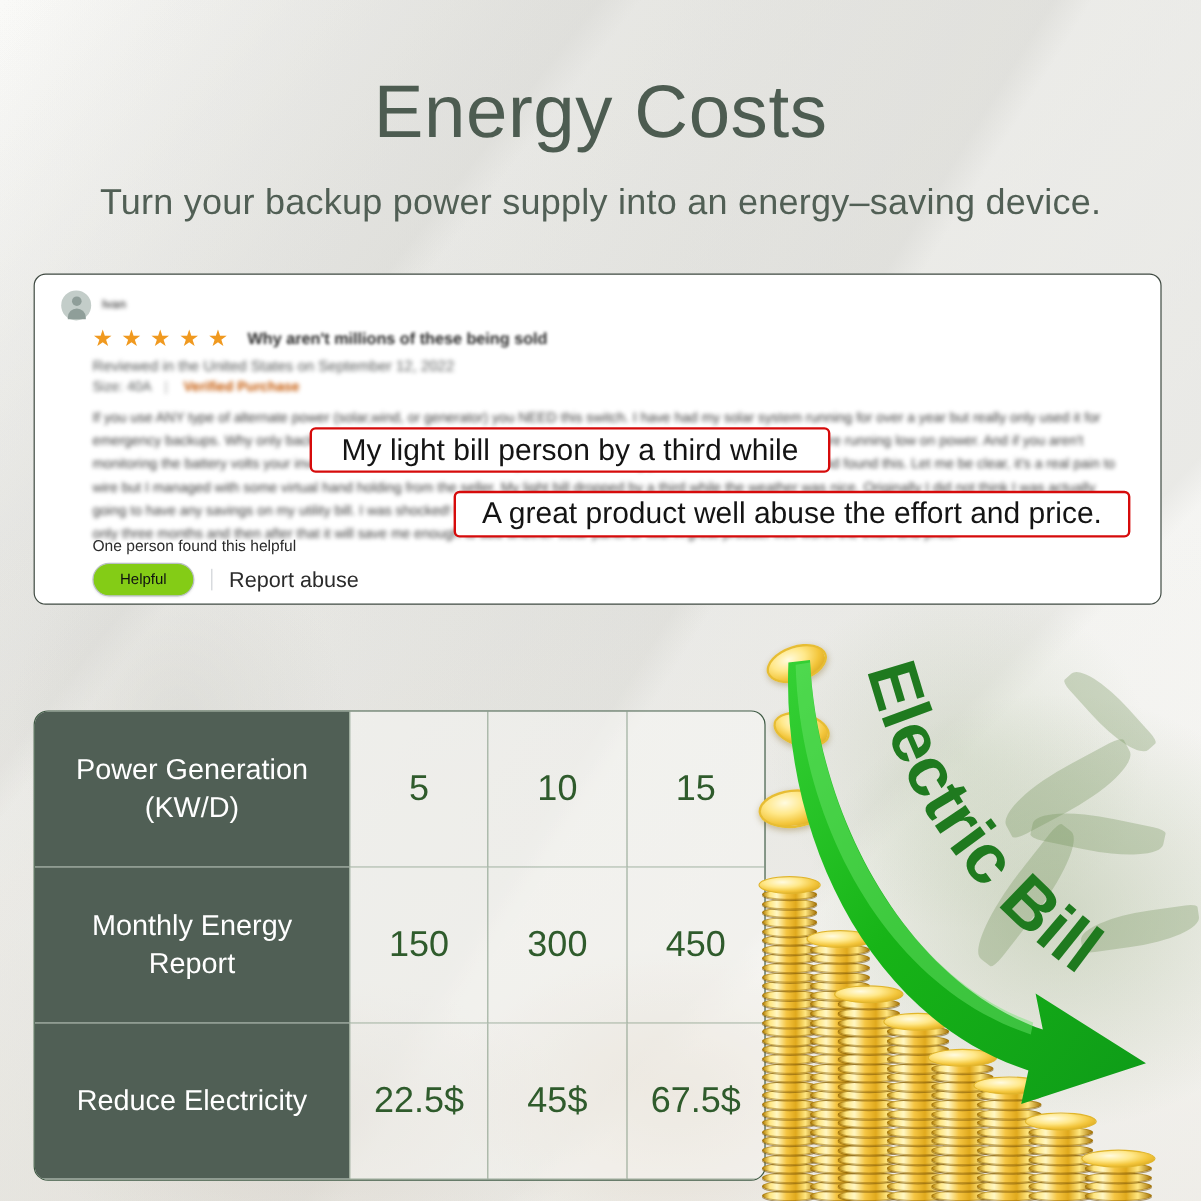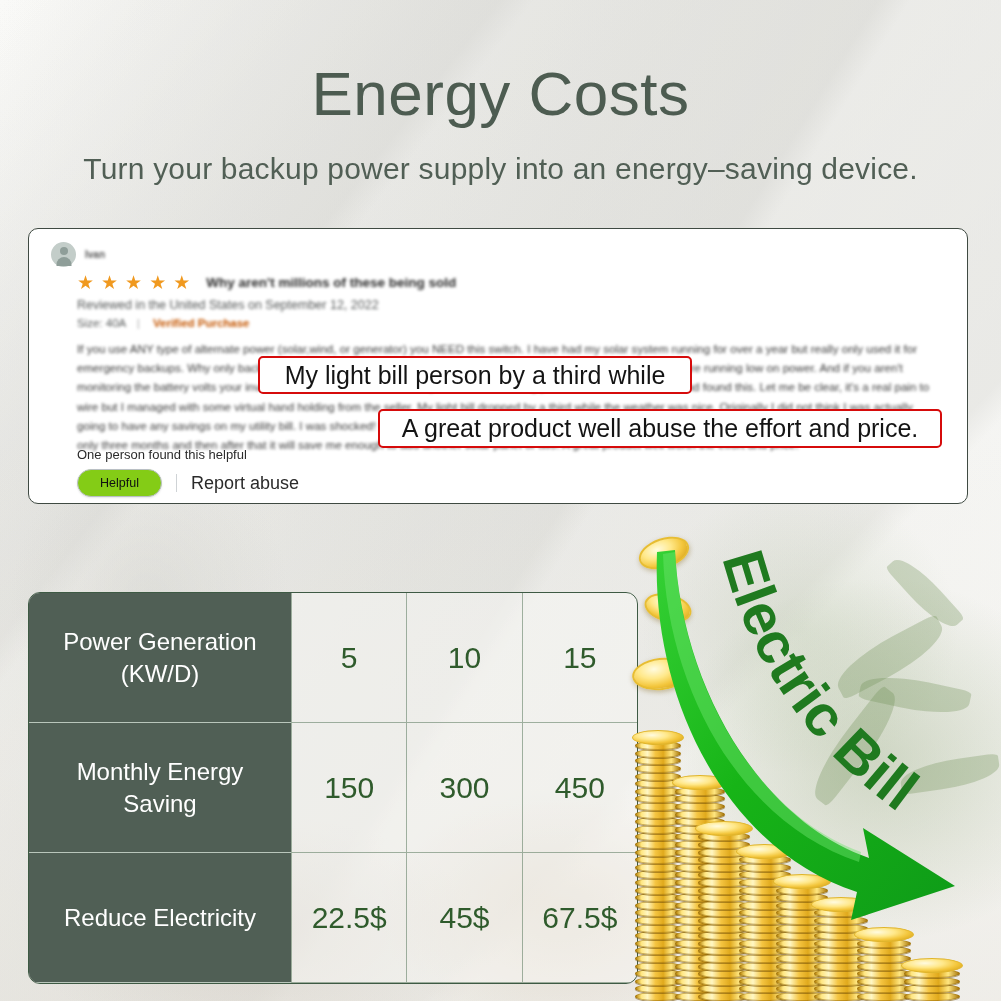--- a/index.html
+++ b/index.html
@@ -199,21 +199,21 @@
         <div>(KW/D)</div>
       </div>
     </div>
     <div class="td">5</div>
     <div class="td">10</div>
     <div class="td">15</div>
 
     <div class="th">
       <div>
         <div>Monthly Energy</div>
-        <div>Saving</div>
+        <div>Report</div>
       </div>
     </div>
     <div class="td">150</div>
     <div class="td">300</div>
     <div class="td">450</div>
 
     <div class="th tr-last">
       <div>
         <div>Reduce Electricity</div>
       </div>

